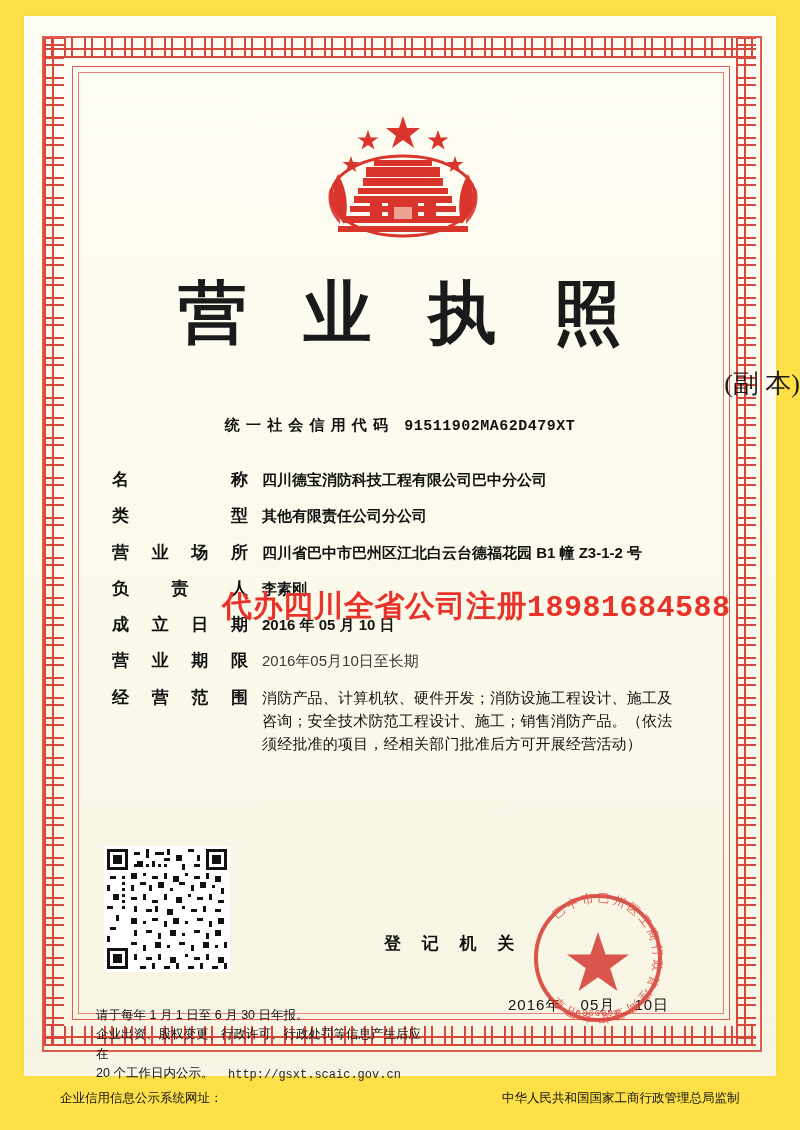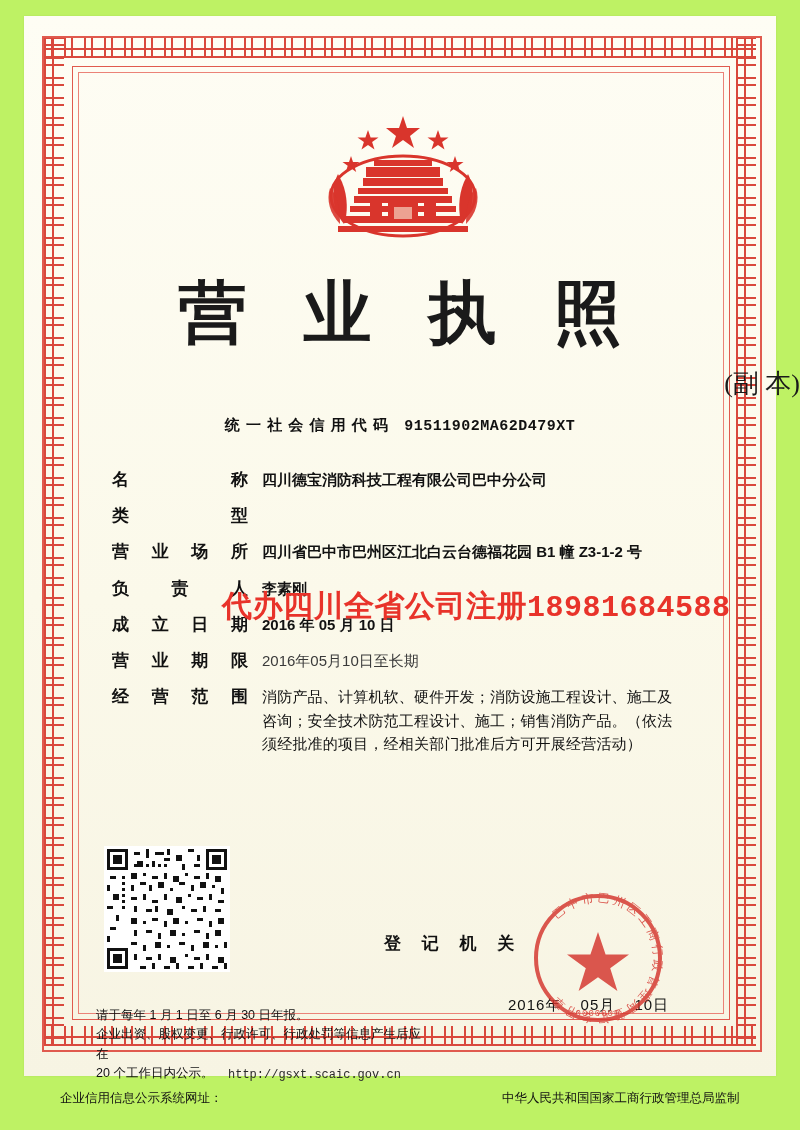--- a/index.html
+++ b/index.html
@@ -12,21 +12,21 @@
     height: 1130px;
     position: relative;
     font-family: "Liberation Sans", sans-serif;
     overflow: hidden;
   }
 
   
   .page {
     position: absolute;
     inset: 0;
-    background: #bef264;
+    background: #fde047;
   }
   .paper {
     position: absolute;
     left: 24px;
     top: 16px;
     width: 752px;
     height: 1060px;
     background: linear-gradient(180deg, #fefdf4 0%, #fbf9ea 55%, #f7f4e3 100%);
     box-shadow: 0 0 2px rgba(0,0,0,0.08);
   }
@@ -333,20 +333,21 @@
         <span>称</span>
       </div>
       <div class="field-value">四川德宝消防科技工程有限公司巴中分公司</div>
     </div>
 
     <div class="field-row">
       <div class="field-label">
         <span>类</span>
         <span>型</span>
       </div>
+      <div class="field-value">其他有限责任公司分公司</div>
     </div>
 
     <div class="field-row">
       <div class="field-label">
         <span>营</span>
         <span>业</span>
         <span>场</span>
         <span>所</span>
       </div>
       <div class="field-value">四川省巴中市巴州区江北白云台德福花园 B1 幢 Z3-1-2 号</div>

